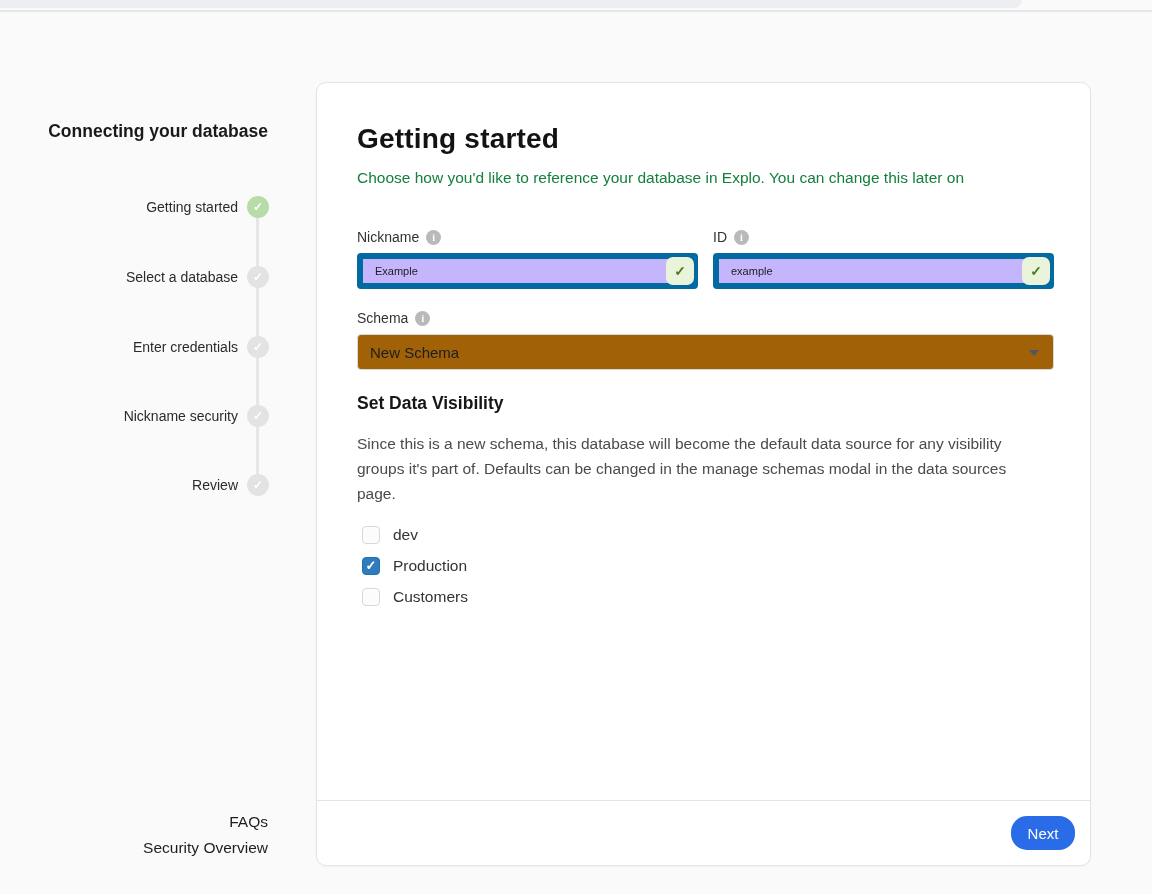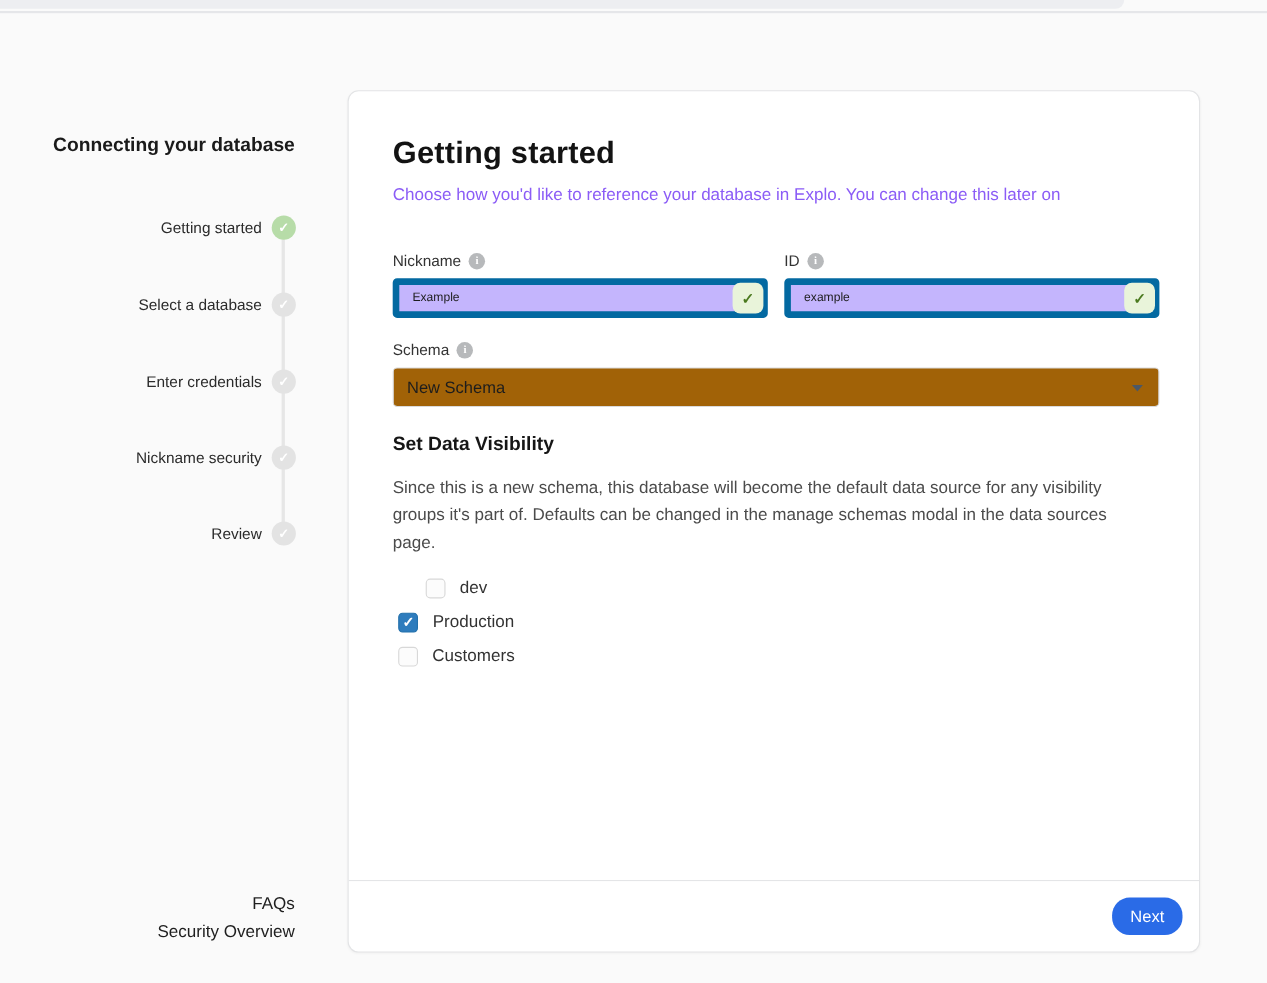--- a/index.html
+++ b/index.html
@@ -36,21 +36,21 @@
     font-size:15.5px; color:#1e1e1e; line-height:20px; cursor:pointer; }
 
   
   .card { position:absolute; left:316px; top:82px; width:775px; height:784px;
     background:#ffffff; border:1px solid #e3e4e6; border-radius:10px;
     box-shadow:0 1px 2px rgba(0,0,0,0.03); }
 
   .card h1 { position:absolute; left:40px; top:40px; font-size:28px; font-weight:600;
     color:#131313; letter-spacing:0.2px; }
   .card .subtitle { position:absolute; left:40px; top:86px; width:700px;
-    font-size:15.5px; color:#8b5cf6; }
+    font-size:15.5px; color:#15803d; }
 
   .field-label { font-size:14px; color:#333333; display:flex; align-items:center; }
   .info-icon { display:inline-block; width:15px; height:15px; border-radius:50%;
     background:#b7b9bb; color:#ffffff; font-size:10px; font-weight:bold;
     text-align:center; line-height:15px; margin-left:7px;
     font-family:"Liberation Serif", serif; }
 
   .col1 { position:absolute; left:40px;  width:341px; }
   .col2 { position:absolute; left:396px; width:341px; }
   .label-row { top:146px; }
@@ -71,21 +71,21 @@
   .caret { position:absolute; right:14px; top:15px; width:0; height:0;
     border-left:5.5px solid transparent; border-right:5.5px solid transparent;
     border-top:6.5px solid #4c5866; }
 
   .vis-heading { position:absolute; left:40px; top:310px; font-size:17.5px;
     font-weight:600; color:#161616; }
   .vis-desc { position:absolute; left:40px; top:348px; width:690px;
     font-size:15.5px; color:#4b4b4b; line-height:25px; }
 
   .checkbox-list { position:absolute; left:45px; top:436px; }
-  .checkbox-row { display:flex; align-items:center; height:31px; cursor:pointer;justify-content:center; }
+  .checkbox-row { display:flex; align-items:center; height:31px; cursor:pointer; }
   .checkbox { width:18px; height:18px; border-radius:4px; flex:0 0 18px;
     border:1.5px solid #d8d8d8; background:#fcfcfc;
     display:flex; align-items:center; justify-content:center; }
   .checkbox.checked { background:#2e7cbd; border-color:#2371ac; color:#ffffff;
     font-size:13px; font-weight:bold; }
   .checkbox-row .cb-label { margin-left:13px; font-size:15.5px; color:#333333; }
 
   .card-footer { position:absolute; left:0; bottom:0; width:100%; height:65px;
     border-top:1px solid #e4e5e7; display:flex; align-items:center;
     justify-content:flex-end; padding-right:15px; }

